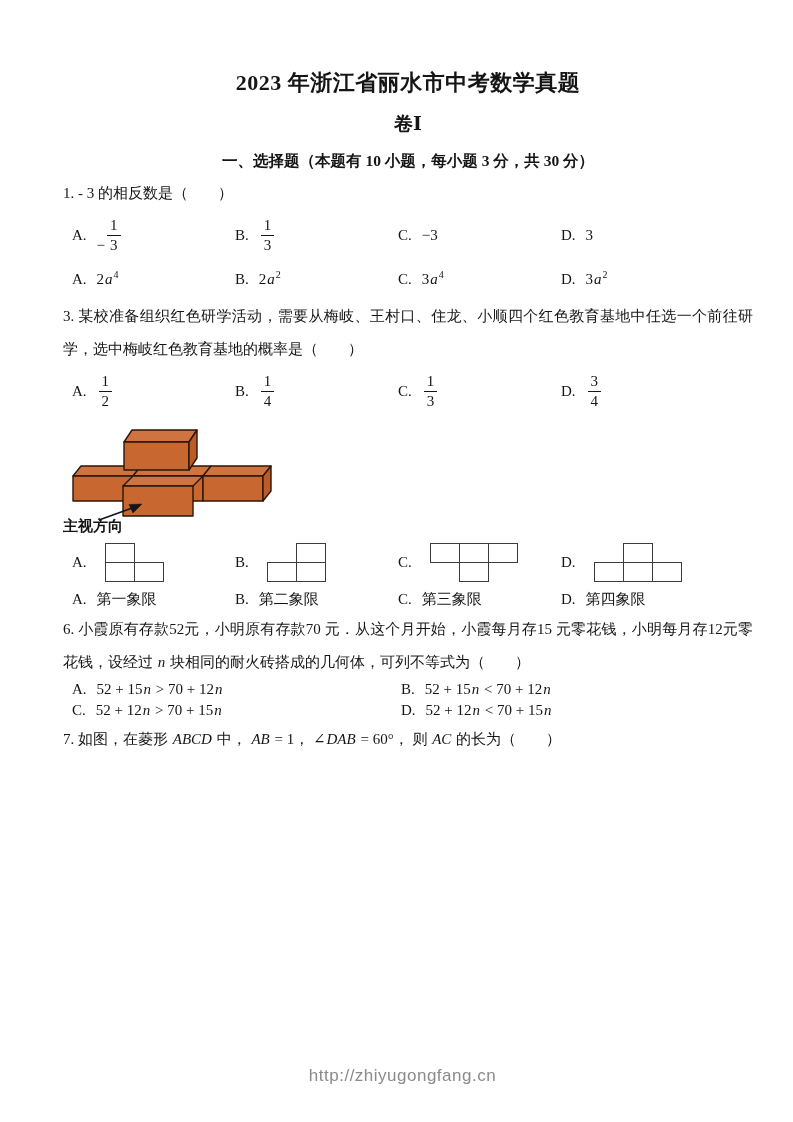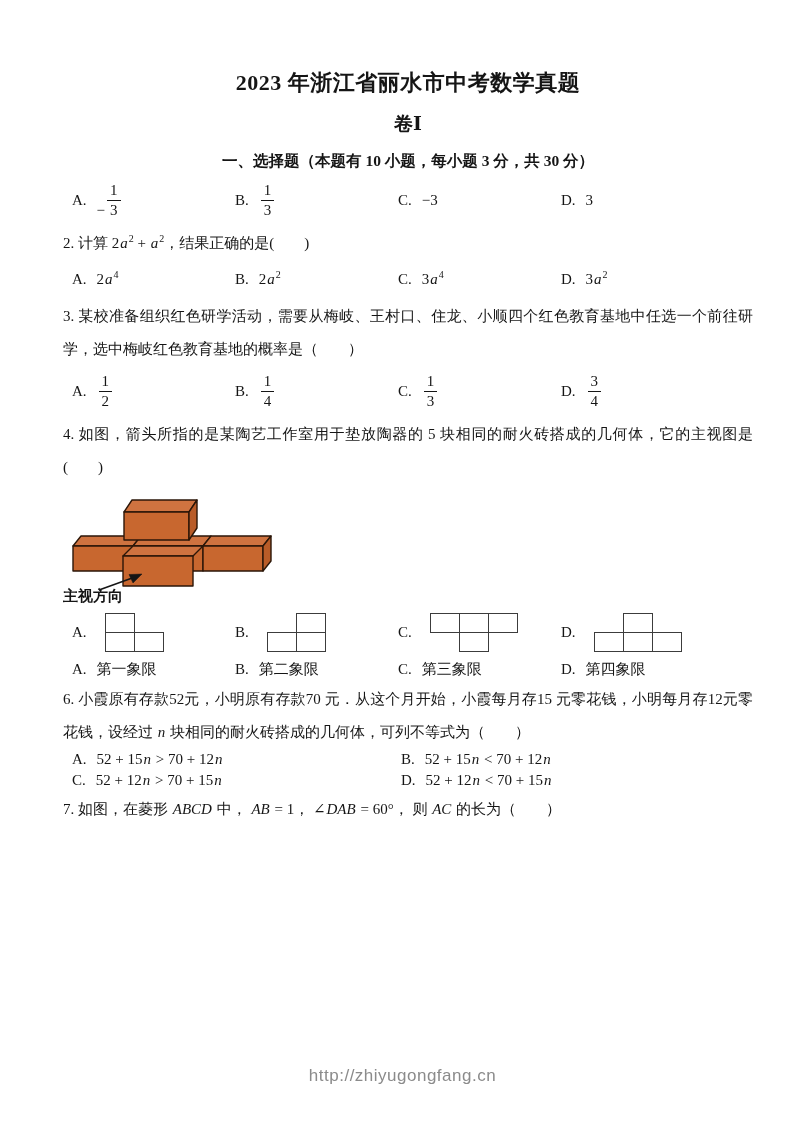--- a/index.html
+++ b/index.html
@@ -38,20 +38,21 @@
 </head>
 <body>
 
 <div class="page">
 
   <h1 class="title">2023 年浙江省丽水市中考数学真题</h1>
   <div class="volume">卷Ⅰ</div>
   <div class="sectionh">一、选择题（本题有 10 小题，每小题 3 分，共 30 分）</div>
 
   <section class="q">
+    <p class="stem"><span>1. - 3 的相反数是（　　）</span></p>
     <div class="opts tall">
       <div class="opt">
         <span class="olabel">A.</span>
         <span class="omath"><span>−</span><span class="frac"><span class="fnum">1</span><span class="fden">3</span></span></span>
       </div>
       <div class="opt">
         <span class="olabel">B.</span>
         <span class="omath"><span class="frac"><span class="fnum">1</span><span class="fden">3</span></span></span>
       </div>
       <div class="opt">
@@ -59,21 +60,20 @@
         <span class="omath"><span>−3</span></span>
       </div>
       <div class="opt">
         <span class="olabel">D.</span>
         <span class="omath"><span>3</span></span>
       </div>
     </div>
   </section>
 
   <section class="q">
-    <p class="stem"><span>2. 计算 </span><span>2</span><i class="mv">a</i><sup>2</sup><span> + </span><i class="mv">a</i><sup>2</sup><span>，结果正确的是(　　)</span></p>
     <div class="opts med">
       <div class="opt">
         <span class="olabel">A.</span>
         <span class="omath"><span>2</span><i class="mv">a</i><sup>4</sup></span>
       </div>
       <div class="opt">
         <span class="olabel">B.</span>
         <span class="omath"><span>2</span><i class="mv">a</i><sup>2</sup></span>
       </div>
       <div class="opt">
@@ -103,21 +103,20 @@
         <span class="omath"><span class="frac"><span class="fnum">1</span><span class="fden">3</span></span></span>
       </div>
       <div class="opt">
         <span class="olabel">D.</span>
         <span class="omath"><span class="frac"><span class="fnum">3</span><span class="fden">4</span></span></span>
       </div>
     </div>
   </section>
 
   <section class="q">
-    <p class="stem"><span>4. 如图，箭头所指的是某陶艺工作室用于垫放陶器的 5 块相同的耐火砖搭成的几何体，它的主视图是(　　)</span></p>
 
     <div class="fig">
       <svg width="214" height="116" viewBox="0 0 214 116">
         <g stroke="#2b1608" stroke-width="1.4" stroke-linejoin="round">
 
           <g>
             <path d="M10,58 L18,48 L78,48 L70,58 Z" fill="#cf7340"></path>
             <path d="M10,58 H70 V83 H10 Z" fill="#c8672f"></path>
           </g>
 

